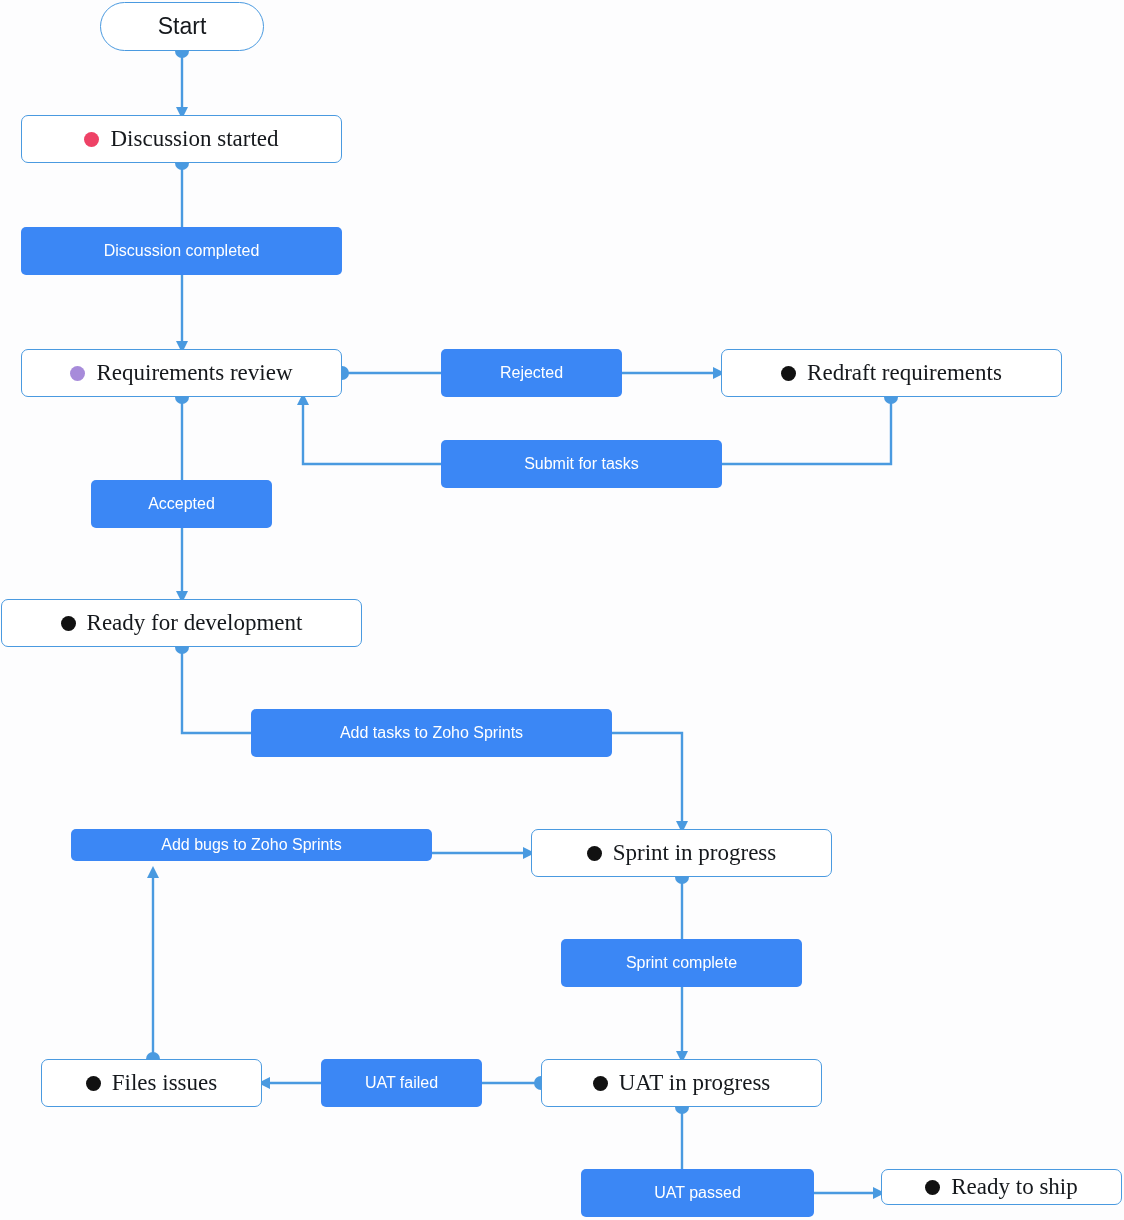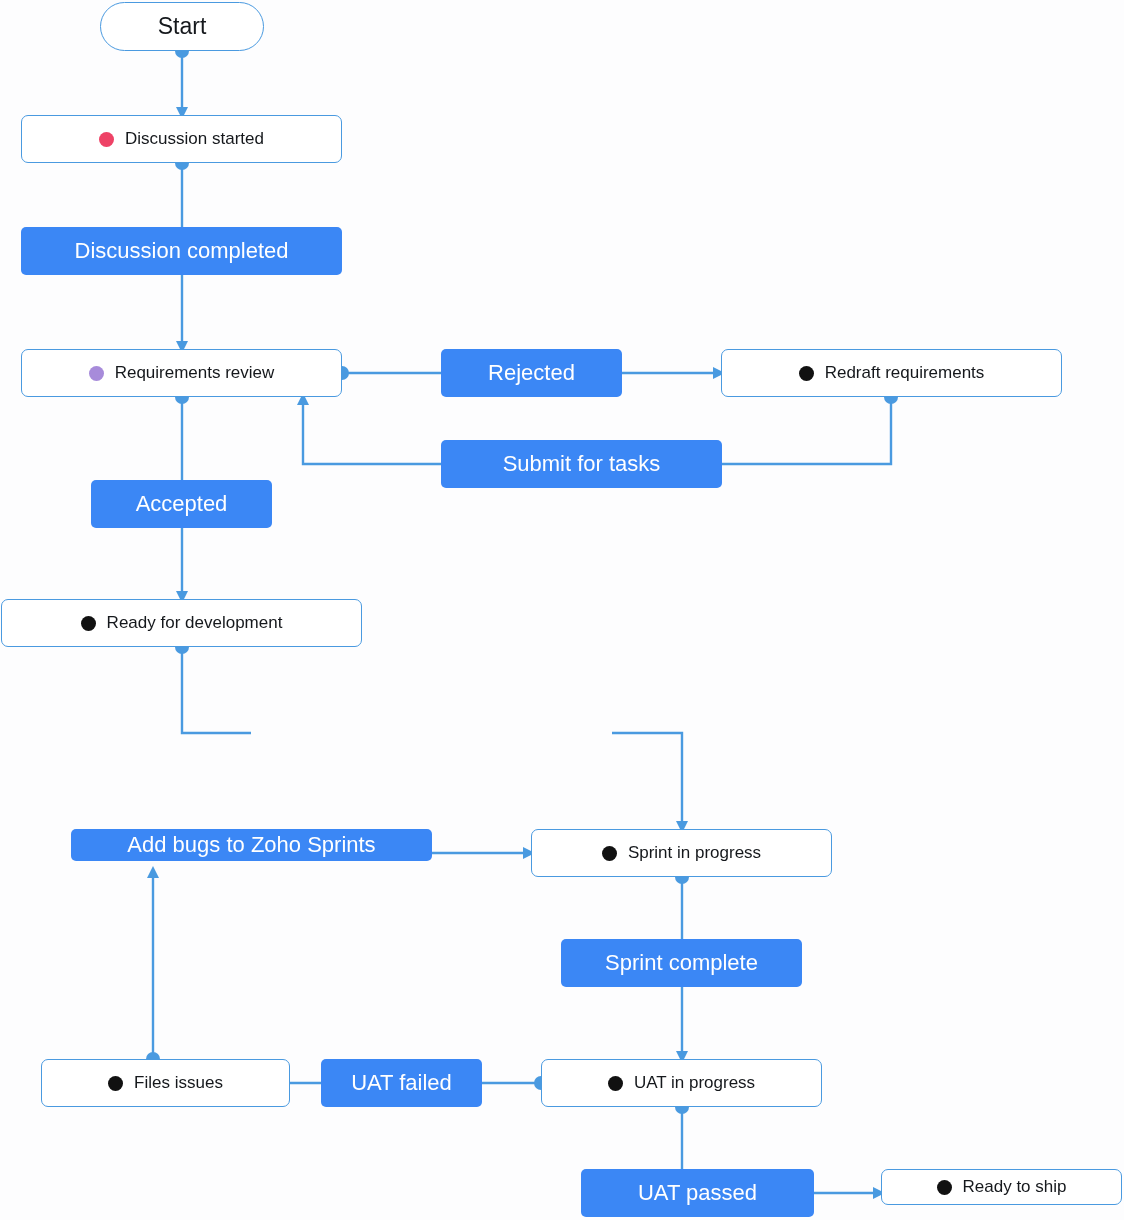--- a/index.html
+++ b/index.html
@@ -33,22 +33,23 @@
     align-items: center;
     justify-content: center;
     white-space: nowrap;
   }
   
   .state {
     background: #ffffff;
     border: 1.6px solid #4a9ae0;
     border-radius: 7px;
     color: #15181c;
-    font-size: 17px;
+    font-size: 23px;
     padding: 0 14px;
+    font-family: Liberation Serif, serif;
   }
   .state .label-row {
     display: flex;
     align-items: center;
     gap: 11px;
   }
   .dot {
     display: inline-block;
     width: 15px;
     height: 15px;
@@ -61,21 +62,21 @@
     border: 1.6px solid #4a9ae0;
     border-radius: 26px;
     color: #15181c;
     font-size: 23px;
   }
   
   .transition {
     background: #3b87f5;
     border-radius: 5px;
     color: #ffffff;
-    font-size: 22px;
+    font-size: 16px;
     padding: 0 16px;
   }
 </style>
 </head>
 <body>
 
 <div id="canvas">
 
   <svg id="edges" viewBox="0 0 1124 1220" width="1124" height="1220" xmlns="http://www.w3.org/2000/svg">
     <defs>
@@ -182,37 +183,40 @@
     <span>Accepted</span>
   </div>
 
   <div class="node state" style="left:1px;top:599px;width:361px;height:48px;">
     <span class="label-row">
       <span class="dot" style="background:#111111;"></span>
       <span>Ready for development</span>
     </span>
   </div>
 
+  <div class="node transition" style="left:251px;top:709px;width:361px;height:48px;">
+    <span>Add tasks to Zoho Sprints</span>
+  </div>
 
   <div class="node transition" style="left:71px;top:829px;width:361px;height:32px;">
     <span>Add bugs to Zoho Sprints</span>
   </div>
 
   <div class="node state" style="left:531px;top:829px;width:301px;height:48px;">
     <span class="label-row">
       <span class="dot" style="background:#111111;"></span>
       <span>Sprint in progress</span>
     </span>
   </div>
 
   <div class="node transition" style="left:561px;top:939px;width:241px;height:48px;">
     <span>Sprint complete</span>
   </div>
 
-  <div class="node state" style="left:41px;top:1059px;width:249px;height:48px;">
+  <div class="node state" style="left:41px;top:1059px;width:221px;height:48px;">
     <span class="label-row">
       <span class="dot" style="background:#111111;"></span>
       <span>Files issues</span>
     </span>
   </div>
 
   <div class="node transition" style="left:321px;top:1059px;width:161px;height:48px;">
     <span>UAT failed</span>
   </div>
 

